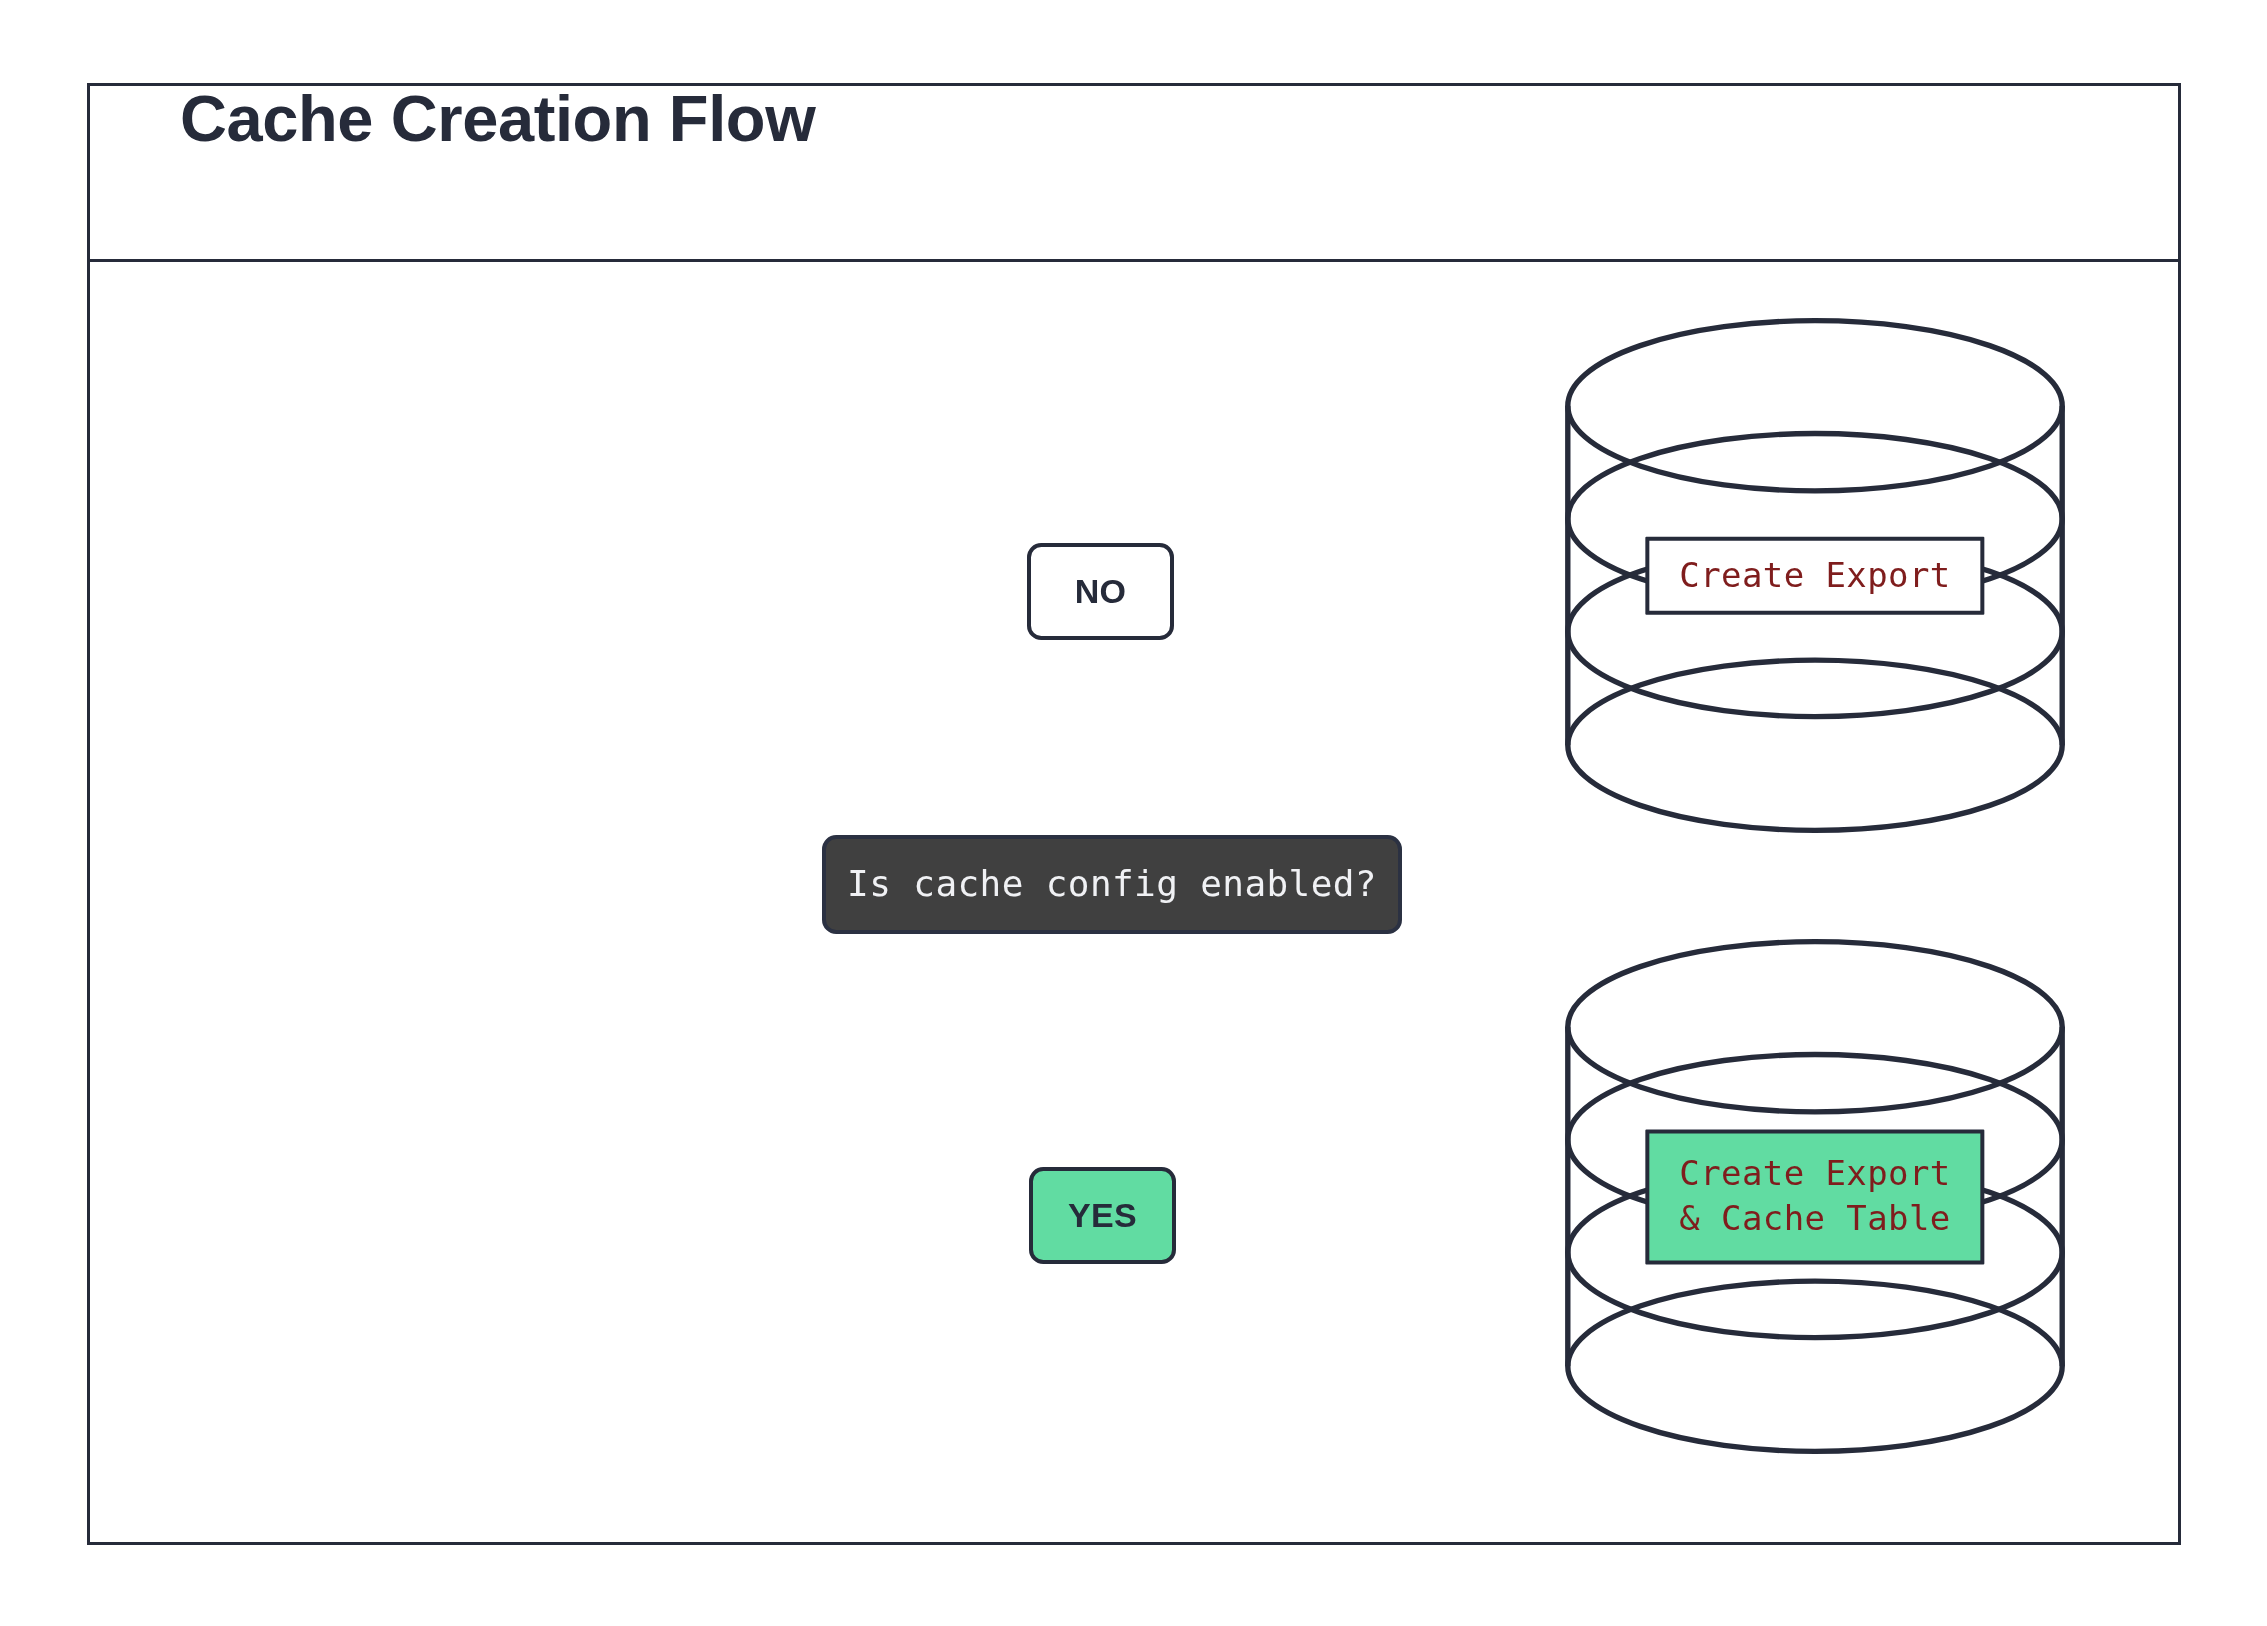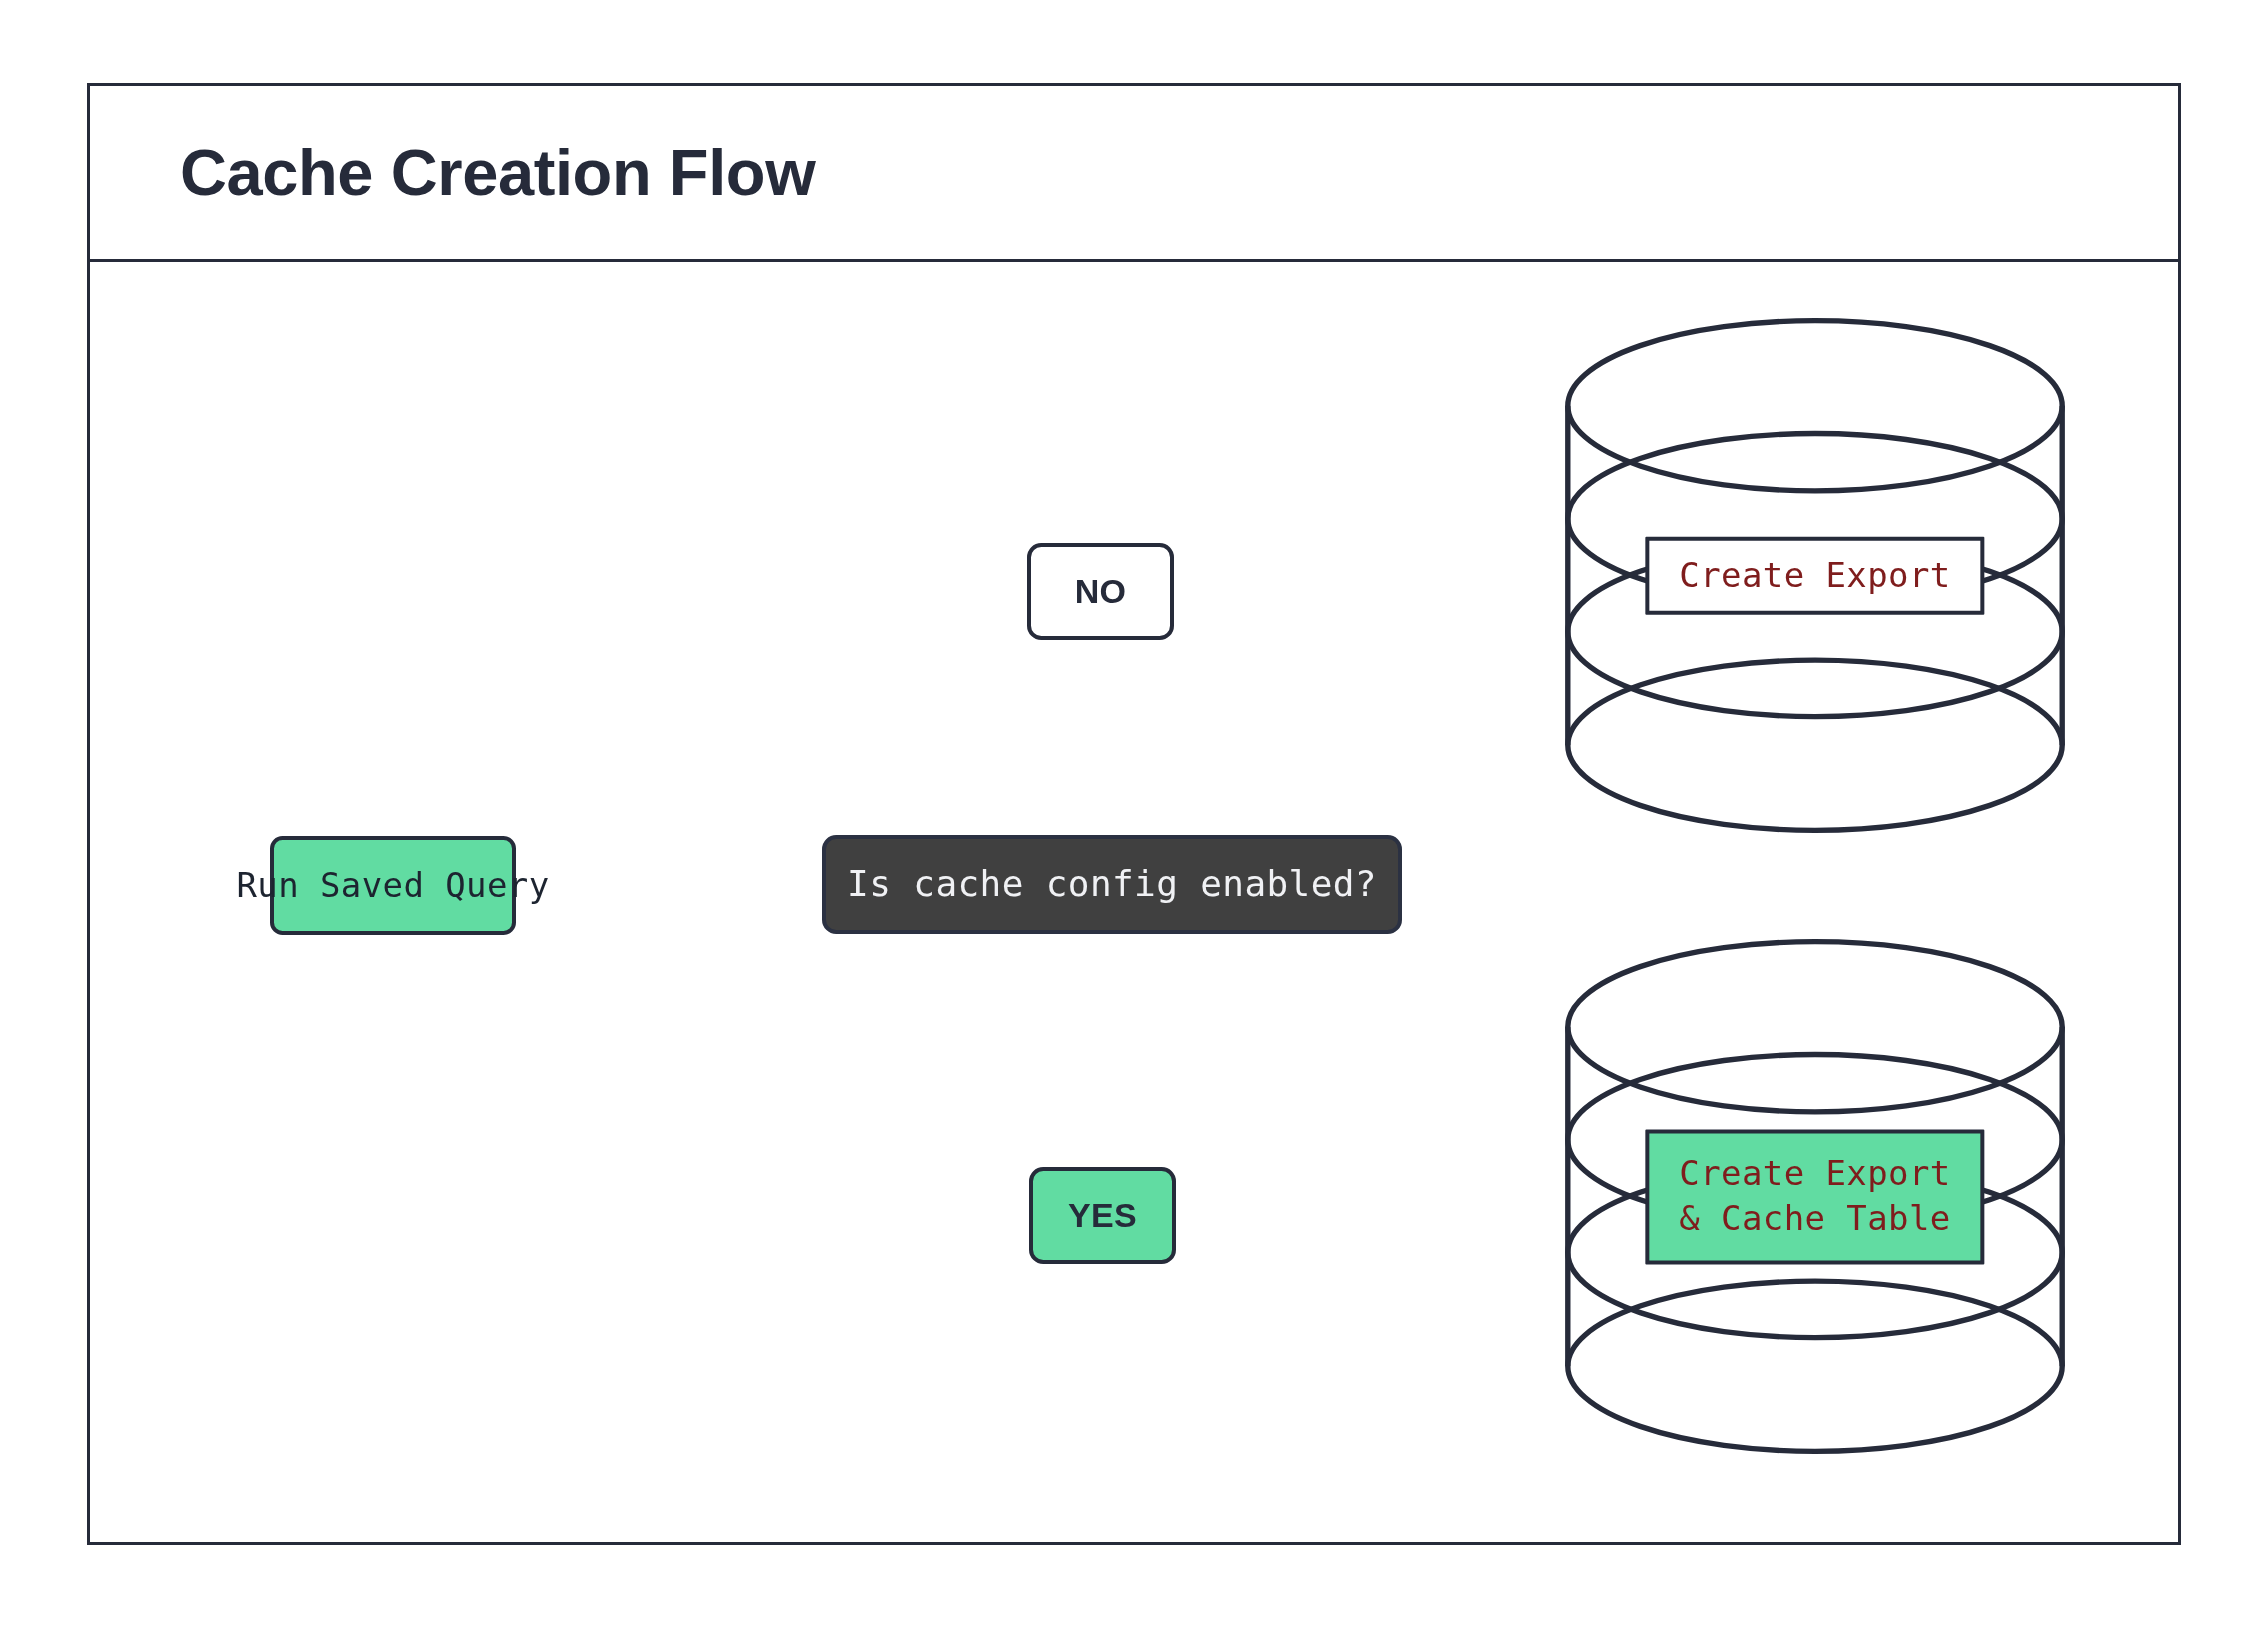--- a/index.html
+++ b/index.html
@@ -37,21 +37,21 @@
 
   .frame-header {
     position: absolute;
     left: 0;
     top: 0;
     right: 0;
     height: 176px;
     border-bottom: 3.6px solid #262b3a;
     box-sizing: border-box;
     display: flex;
-    align-items: center;
+    align-items: flex-start;
   }
 
   .frame-title {
     margin-left: 90px;
     font-size: 65px;
     font-weight: bold;
     color: #262b3a;
     letter-spacing: -0.4px;
     line-height: 1;
     white-space: nowrap;
@@ -211,21 +211,20 @@
 
   <div class="frame">
 
     <div class="frame-header">
       <div class="frame-title">Cache Creation Flow</div>
     </div>
 
     <div class="canvas"></div>
   </div>
 
-  <div class="node" id="node-run-saved-query">Run Saved Query</div>
 
   <div class="node" id="node-decision">Is cache config enabled?</div>
 
   <div class="node branch-box" id="node-branch-no">NO</div>
 
   <div class="node branch-box" id="node-branch-yes">YES</div>
 
   <div class="cylinder" id="cylinder-export">
     <svg viewBox="0 0 558 575" xmlns="http://www.w3.org/2000/svg">
       <g fill="none" stroke="#262b3a" stroke-width="6">

